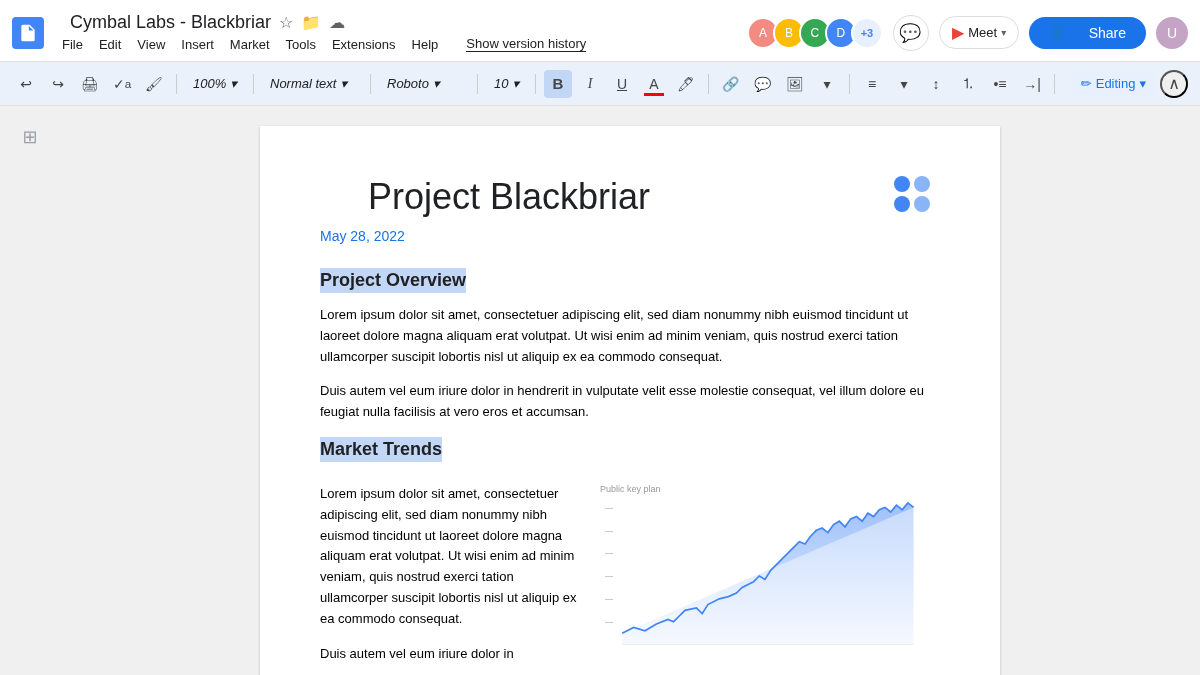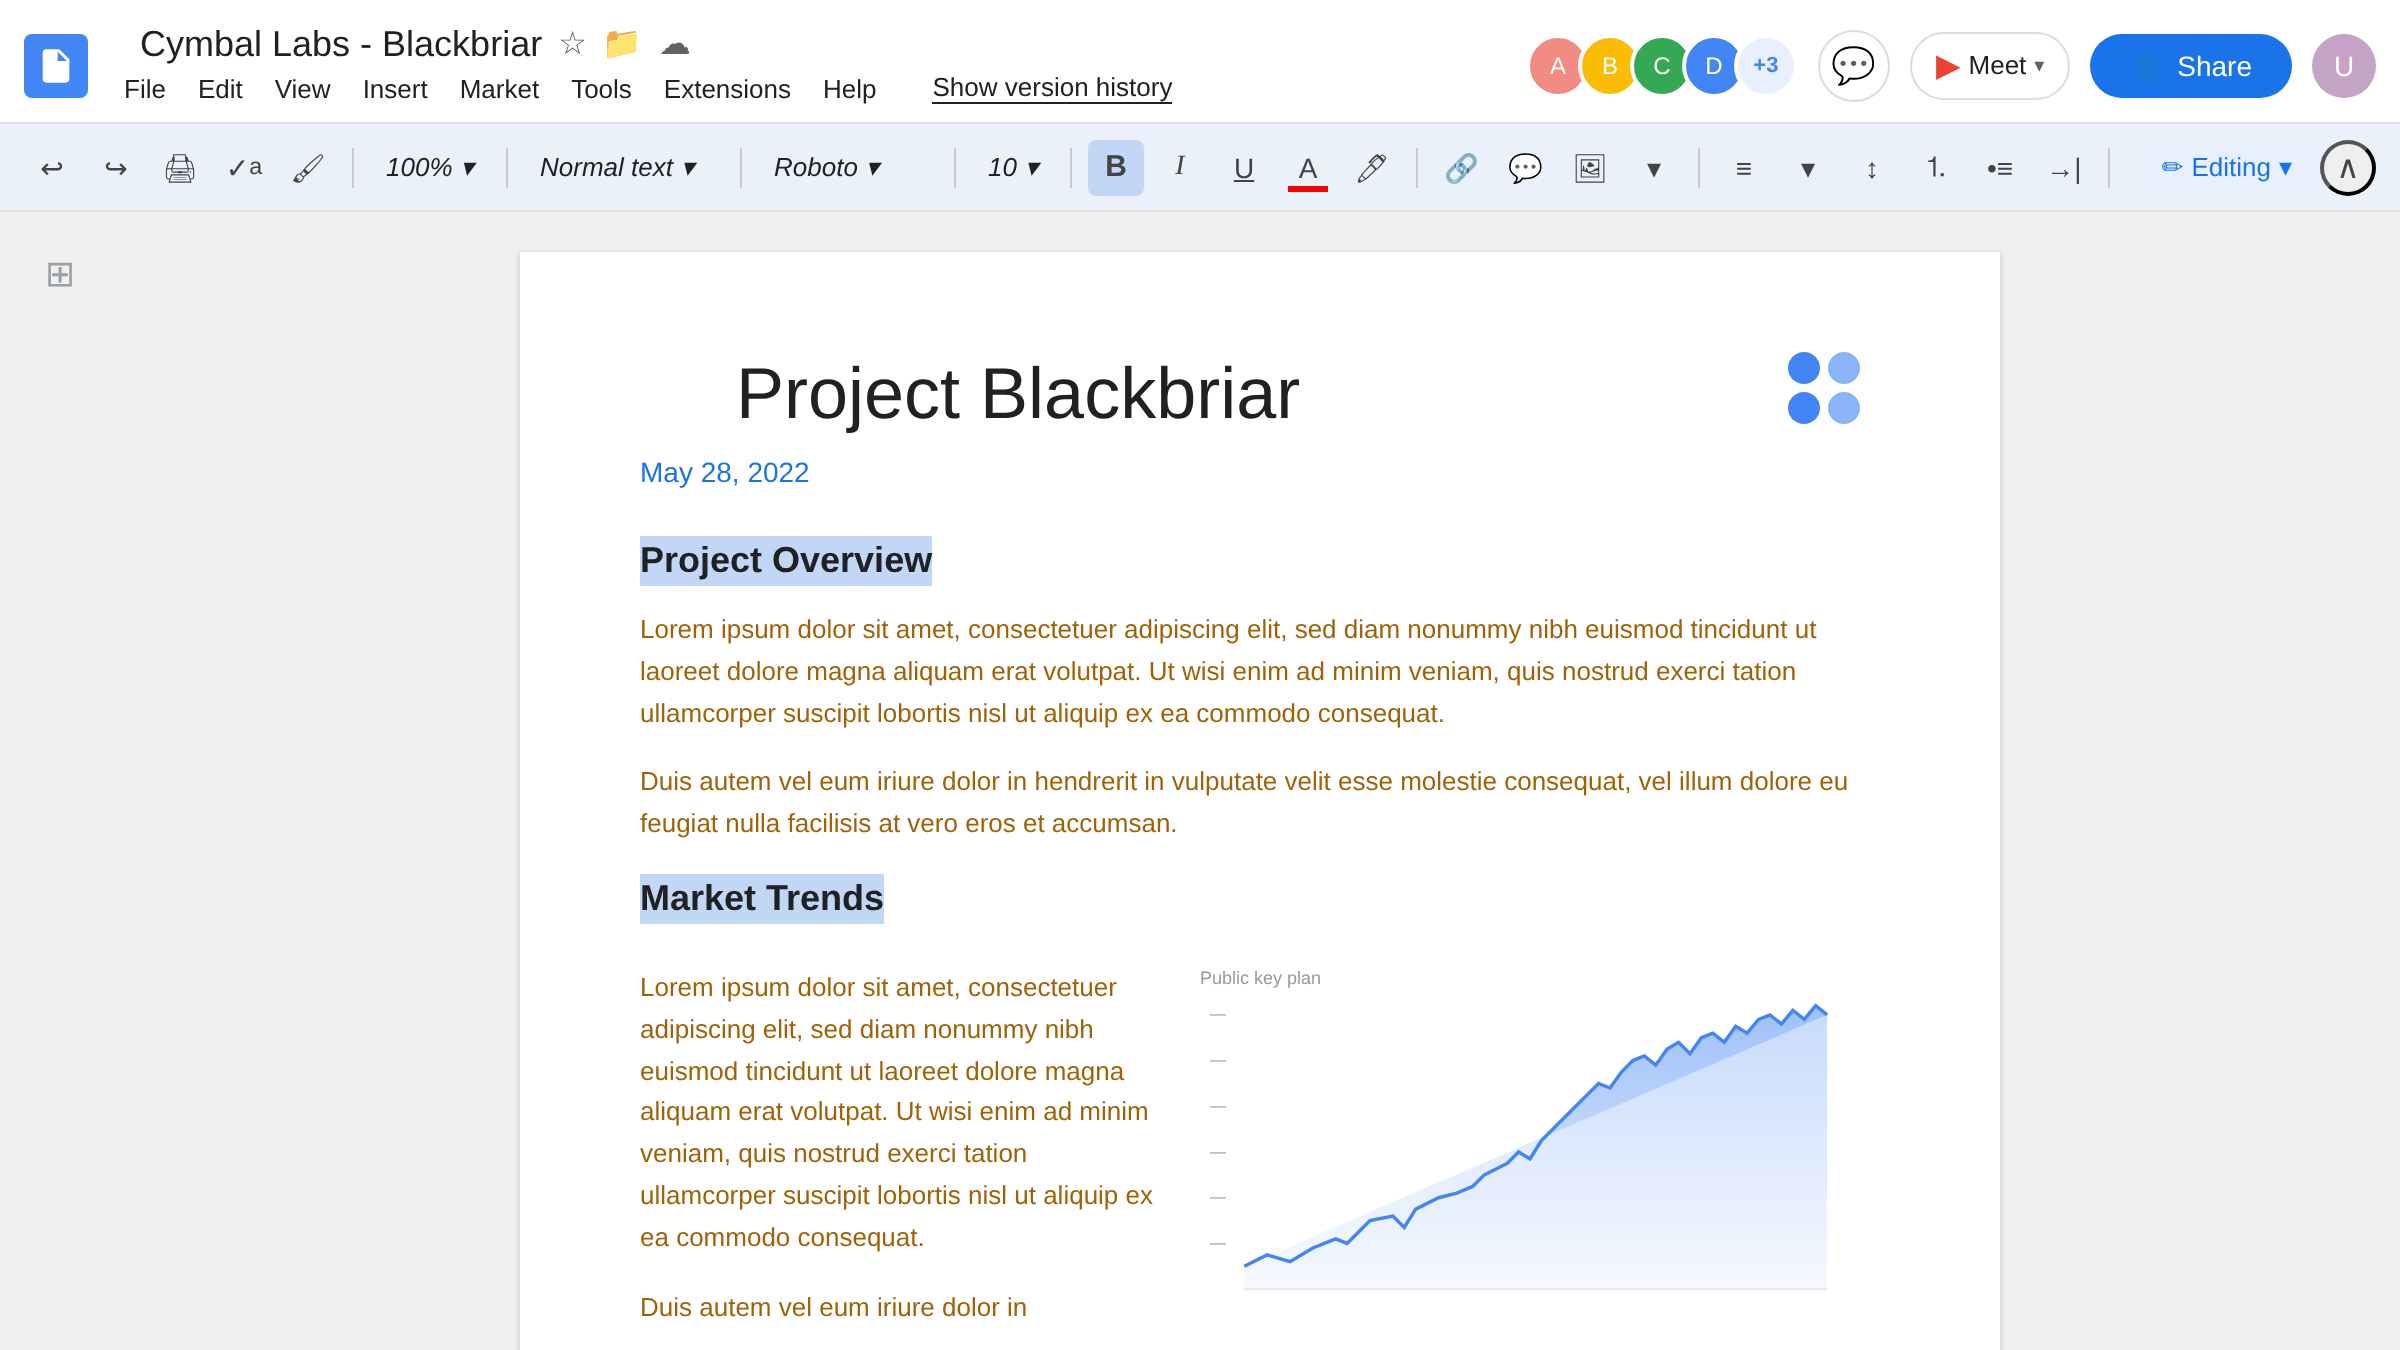--- a/index.html
+++ b/index.html
@@ -115,21 +115,21 @@
       border: 1px solid #dadce0;
       border-radius: 20px;
       background: #fff;
       cursor: pointer;
       font-size: 13px;
       color: #202124;
     }
     .share-btn {
       display: flex;
       align-items: center;
-      gap: 6px;
+      gap: 22px;
       padding: 8px 20px;
       background: #1a73e8;
       color: #fff;
       border: none;
       border-radius: 20px;
       font-size: 14px;
       font-weight: 500;
       cursor: pointer;
     }
     .user-avatar {
@@ -298,21 +298,21 @@
       font-size: 18px;
       font-weight: 700;
       color: #202124;
       margin-bottom: 12px;
       display: inline-block;
       background: #c2d7f5;
       padding: 2px 0;
     }
     .body-text {
       font-size: 13px;
-      color: #a16207;
+      color: #000000;
       line-height: 1.6;
       margin-bottom: 14px;
     }
     .market-section {
       display: flex;
       gap: 20px;
       margin-top: 10px;
     }
     .market-text { flex: 0 0 260px; }
     .chart-area {

